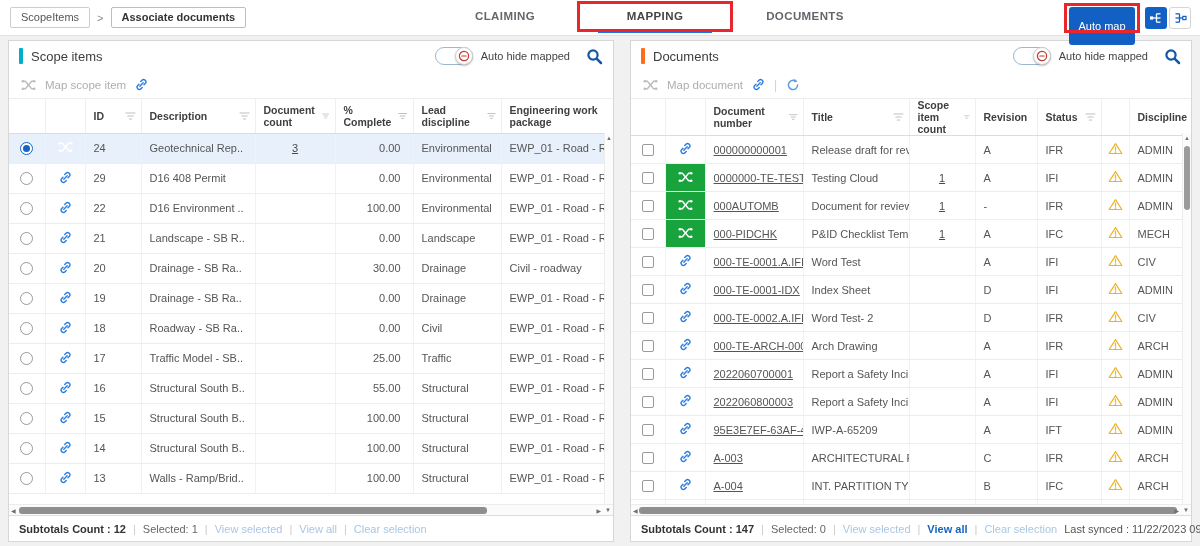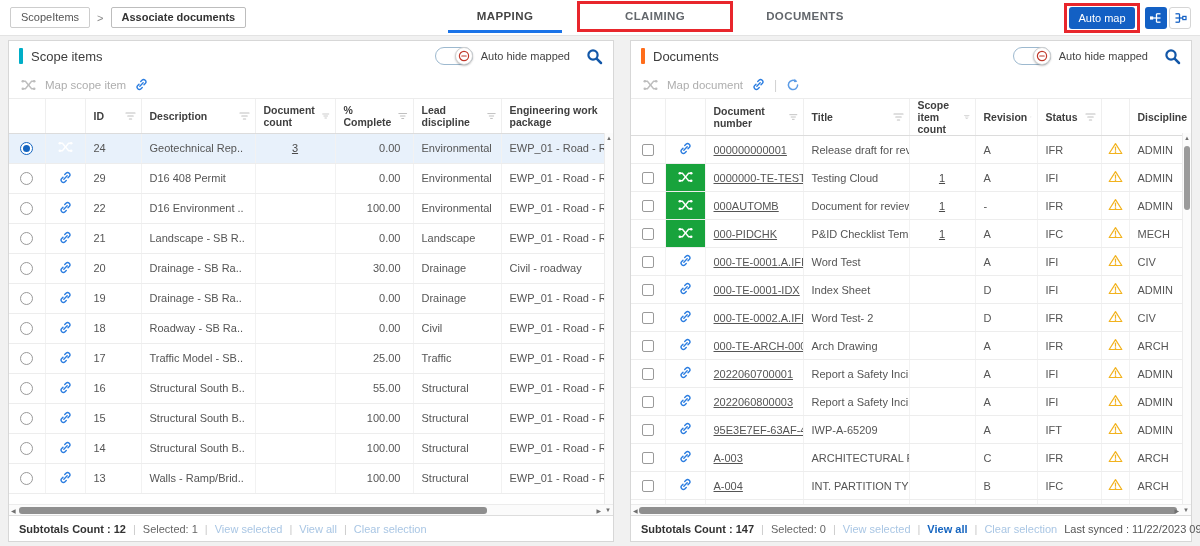--- a/index.html
+++ b/index.html
@@ -13,21 +13,21 @@
   .crumbs{position:absolute;left:10px;top:7px;display:flex;align-items:center}
   .chip{border:1px solid #cdcdcd;border-radius:2px;background:#fff;padding:4px 10px;
         font-size:11px;color:#555;line-height:1;cursor:pointer}
   .chip.strong{font-weight:bold;color:#333;border-color:#bdbdbd;cursor:default}
   .sep{margin:0 7px;color:#888;font-size:11px}
   .tabs{position:absolute;left:430px;top:0;height:35px;display:flex}
   .tab{width:150px;text-align:center;line-height:33px;font-size:11.5px;letter-spacing:.4px;
        color:#63676c;font-weight:bold;cursor:pointer;position:relative}
   .tab.active{color:#454545}
   .tab.active::after{content:"";position:absolute;left:18px;right:18px;bottom:2px;height:3px;background:#1a73e8}
-  .automap{position:absolute;left:1069px;top:7px;width:66px;height:22px;background:#1360c4;color:#fff;
+  .automap{position:absolute;left:1069px;top:7px;width:66px;height:38px;background:#1360c4;color:#fff;
            border:none;border-radius:3px;font-size:11px;font-family:inherit;cursor:pointer}
   .iconbtn{position:absolute;top:7px;width:22px;height:22px;border-radius:3px;
            display:flex;align-items:center;justify-content:center;cursor:pointer}
   .iconbtn.solid{left:1145px;background:#1360c4}
   .iconbtn.line{left:1169px;background:#fff;border:1px solid #d5d5d5}
   .anno{position:absolute;border:3px solid #e8262c;z-index:9;pointer-events:none}
   .anno-tab{left:577px;top:1px;width:156px;height:31px}
   .anno-automap{left:1064px;top:3px;width:76px;height:30px}
 
   
@@ -100,22 +100,22 @@
 </head>
 <body>
 
 <div class="topbar">
   <div class="crumbs">
     <span class="chip">ScopeItems</span>
     <span class="sep">&gt;</span>
     <span class="chip strong">Associate documents</span>
   </div>
   <div class="tabs">
+    <div class="tab">CLAIMING</div>
     <div class="tab active">MAPPING</div>
-    <div class="tab">CLAIMING</div>
     <div class="tab">DOCUMENTS</div>
   </div>
   <button class="automap">Auto map</button>
   <div class="iconbtn solid">
     <svg width="14" height="14" viewBox="0 0 14 14">
       <g stroke="#fff" stroke-width="1.3" fill="none">
           <path d="M4 7 H7.5"></path>
           <path d="M7.5 2.8 V11.2"></path>
           <path d="M7.5 2.8 H11.5"></path>
           <path d="M7.5 7 H11.5"></path>

